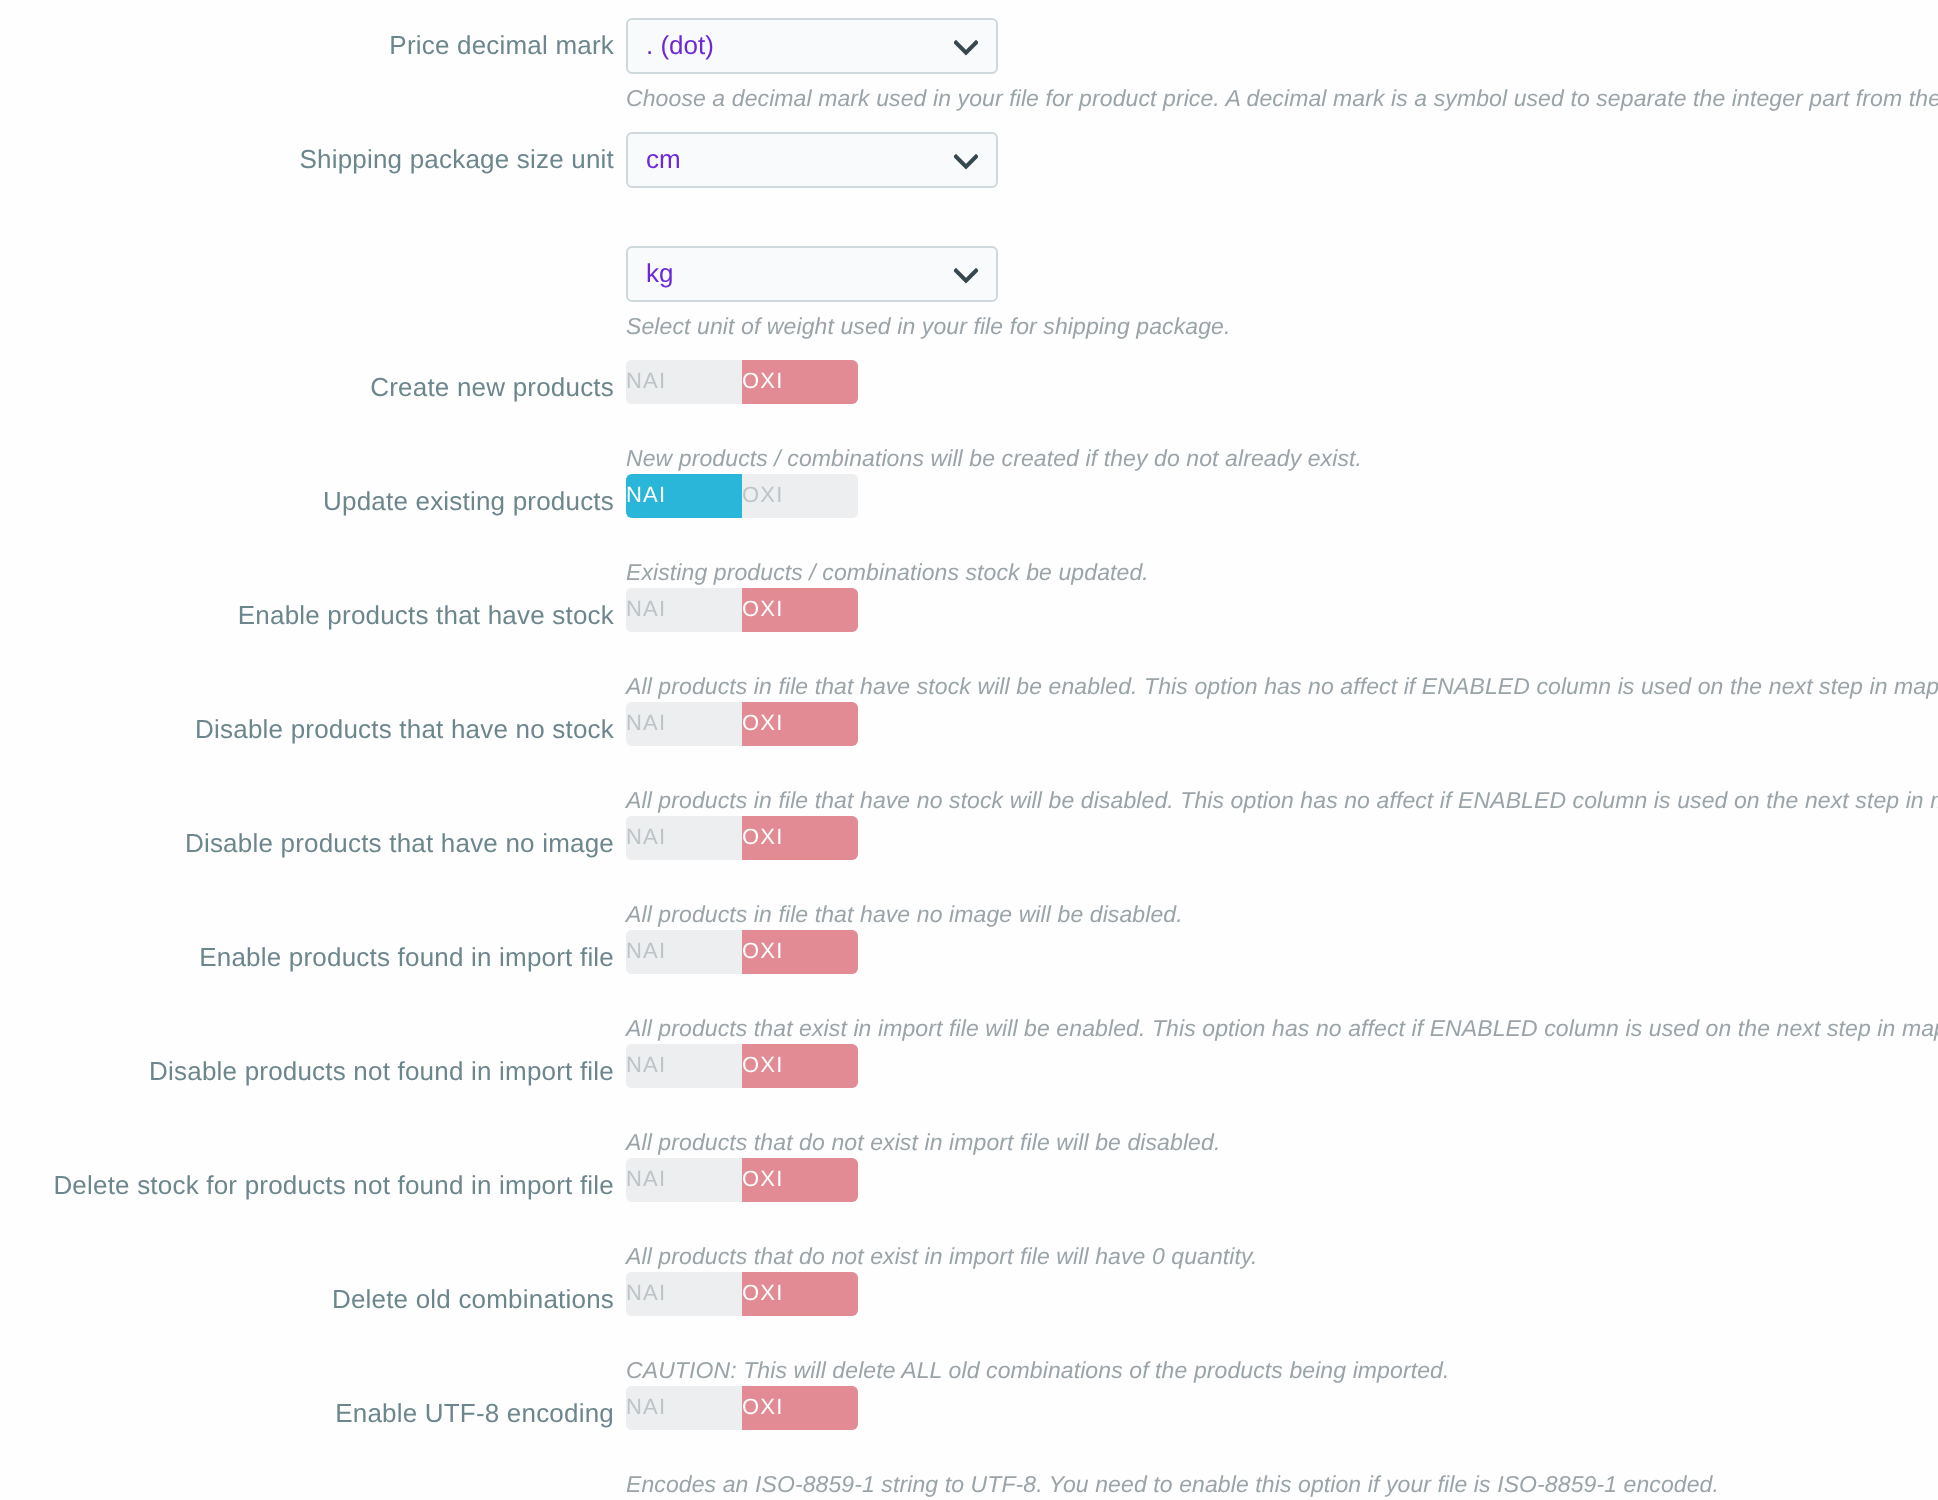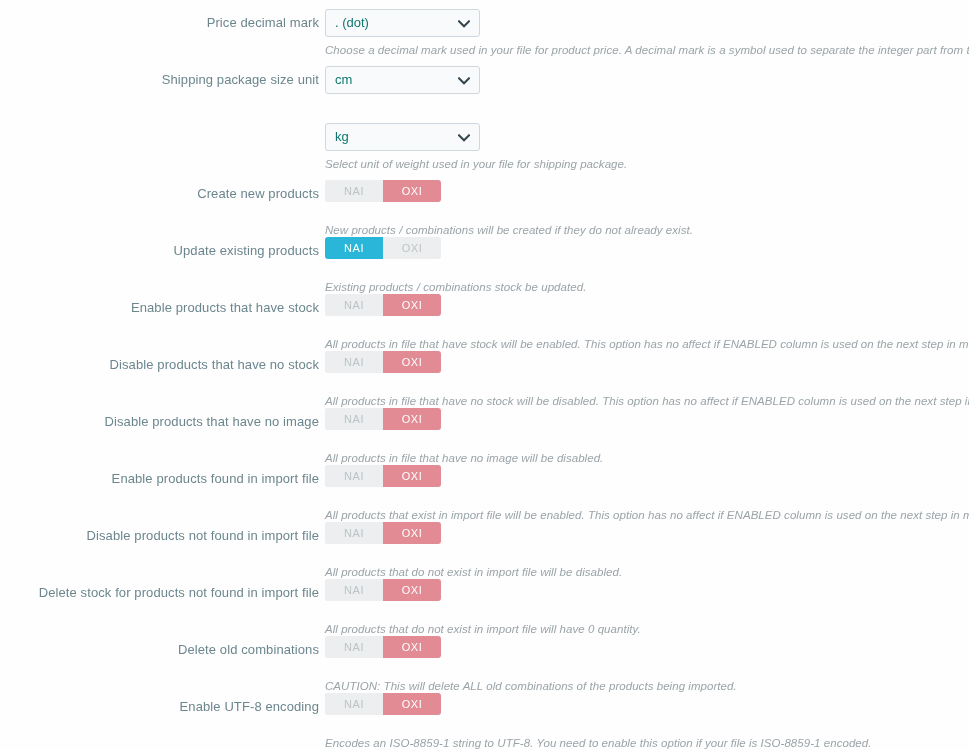--- a/index.html
+++ b/index.html
@@ -14,21 +14,20 @@
     font-size: 13px;
     color: #6c868e;
     overflow: hidden;
   }
 
   .form-wrap {
     position: relative;
     width: 969px;
     padding-top: 9px;
     box-sizing: border-box;
-    padding-left: 12px;
   }
 
   .form-row {
     position: relative;
     display: block;
     height: 57px;
   }
 
   .row-label {
     position: absolute;
@@ -48,28 +47,28 @@
   .row-control {
     position: absolute;
     left: 313px;
     top: 0;
     right: 0;
   }
 
   
   .sel {
     position: relative;
-    width: 155px;
+    width: 186px;
     height: 28px;
     box-sizing: border-box;
     border: 1px solid #cfd8dc;
     border-radius: 3px;
     background: #f9fafb;
     font-size: 13px;
-    color: #0f766e;
+    color: #6d28d9;
     line-height: 26px;
     padding: 0 28px 0 9px;
     white-space: nowrap;
     overflow: hidden;
   }
   .sel .chev {
     position: absolute;
     right: 9px;
     top: 0;
     height: 28px;
@@ -84,21 +83,20 @@
     display: flex;
     width: 116px;
     height: 22px;
     border-radius: 3px;
     overflow: hidden;
     background: #eceeef;
     box-sizing: border-box;
   }
   .toggle .half {
     flex: 1 1 50%;
-    text-align: center;
     font-size: 11px;
     line-height: 22px;
     letter-spacing: 0.6px;
     box-sizing: border-box;
     font-weight: 400;
   }
   .toggle .half.off-side {
     color: #bcc4c7;
     background: #eceeef;
   }

